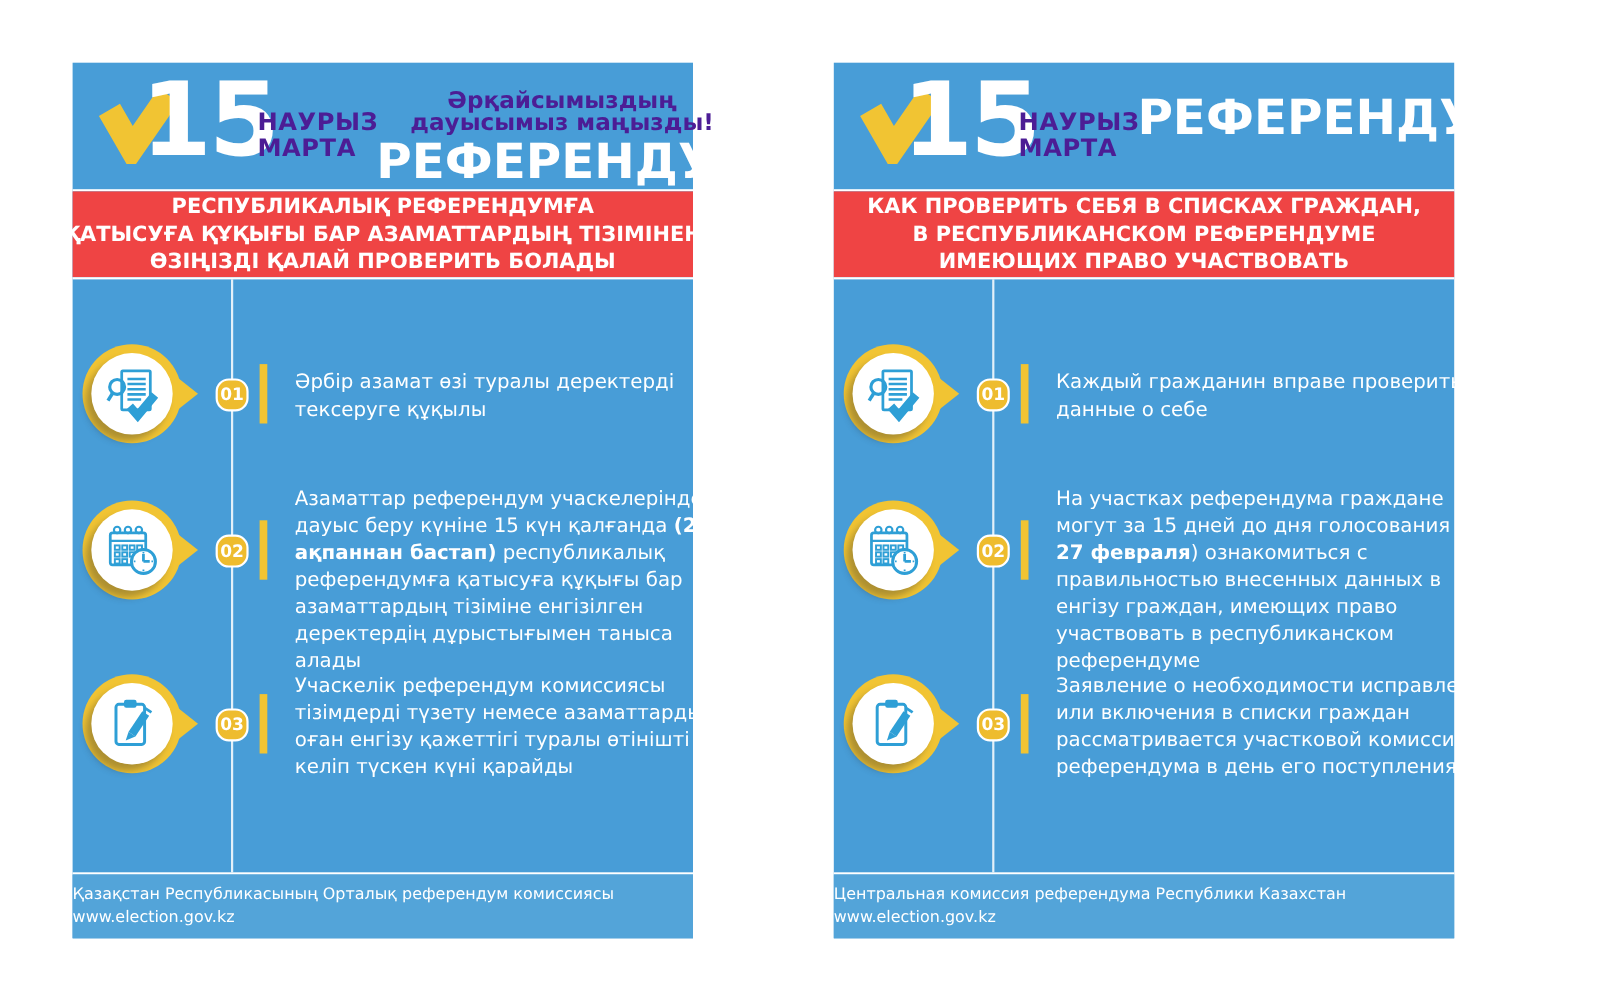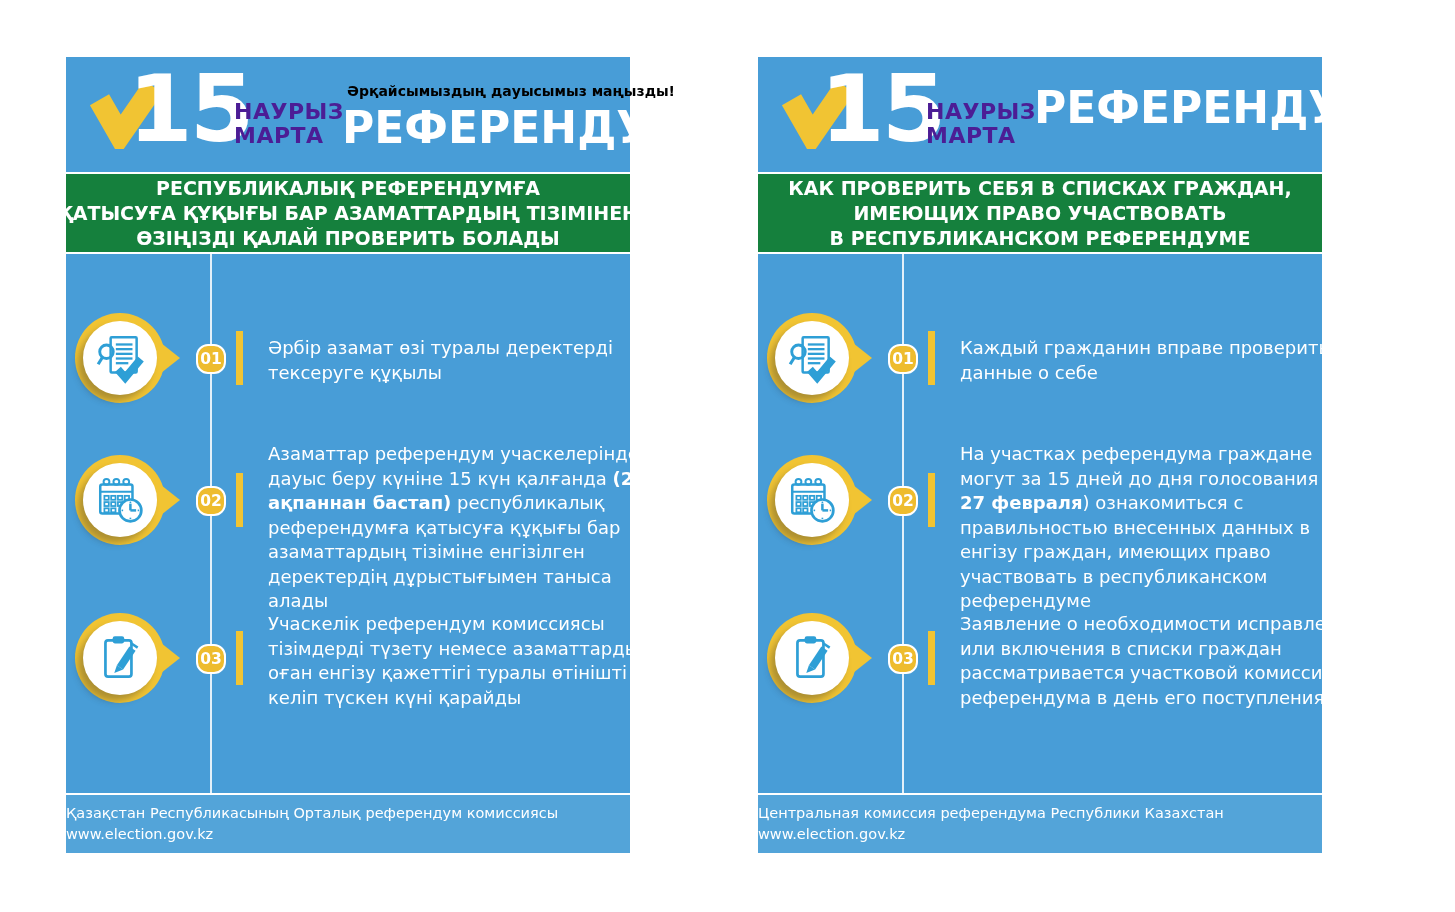--- a/index.html
+++ b/index.html
@@ -9,27 +9,27 @@
     display:flex;flex-direction:column;}
   .poster-left{left:66px;}
   .poster-right{left:758px;}
 
   
   .hdr{position:relative;height:115px;flex:none;}
   .logo-check{position:absolute;left:22px;top:22px;width:76px;height:70px;}
   .logo-day{position:absolute;left:62px;top:2px;font-size:93px;line-height:100px;font-weight:bold;color:#fff;letter-spacing:-3px;}
   .logo-month{position:absolute;left:168px;top:43px;color:#4c1d95;font-weight:bold;font-size:22px;line-height:24px;letter-spacing:.5px;}
   .hdr-right{position:absolute;left:276px;top:24px;width:338px;text-align:center;}
-  .slogan{color:#000000;font-weight:bold;font-size:14px;line-height:20px;}
+  .slogan{color:#4c1d95;font-weight:bold;font-size:21px;line-height:20px;}
   .brand{color:#ffffff;font-weight:bold;font-size:44px;line-height:50px;letter-spacing:0;margin-top:2px;white-space:nowrap;}
 
   .rule{height:2px;background:#ffffff;flex:none;}
 
   
-  .titleband{height:78px;flex:none;background:#15803d;display:flex;flex-direction:column;
+  .titleband{height:78px;flex:none;background:#ef4444;display:flex;flex-direction:column;
     align-items:center;justify-content:center;}
   .titleband div{color:#fff;font-weight:bold;font-size:19px;line-height:25px;white-space:nowrap;}
 
   
   .bd{position:relative;flex:1;}
   .vline{position:absolute;left:144px;top:0;bottom:0;width:2px;background:rgba(255,255,255,.85);}
 
   .bubble{position:absolute;left:9px;width:90px;height:90px;background:#F1C433;border-radius:50%;}
   .bubble::after{content:"";position:absolute;right:-15px;top:50%;margin-top:-15px;width:0;height:0;
     border-top:15px solid transparent;border-bottom:15px solid transparent;border-left:19px solid #F1C433;}
@@ -189,22 +189,22 @@
         <div>НАУРЫЗ</div>
         <div>МАРТА</div>
       </div>
       <div class="hdr-right">
         <div class="brand">РЕФЕРЕНДУМ</div>
       </div>
     </div>
     <div class="rule"></div>
     <div class="titleband">
       <div>КАК ПРОВЕРИТЬ СЕБЯ В СПИСКАХ ГРАЖДАН,</div>
+      <div>В РЕСПУБЛИКАНСКОМ РЕФЕРЕНДУМЕ</div>
       <div>ИМЕЮЩИХ ПРАВО УЧАСТВОВАТЬ</div>
-      <div>В РЕСПУБЛИКАНСКОМ РЕФЕРЕНДУМЕ</div>
     </div>
     <div class="rule"></div>
     <div class="bd">
       <div class="vline"></div>
 
       <div class="item i1">
         <div class="bubble">
           <div class="bubble-inner">
             <svg viewBox="0 0 50 50">
                 <use href="#ic-doc"></use>

